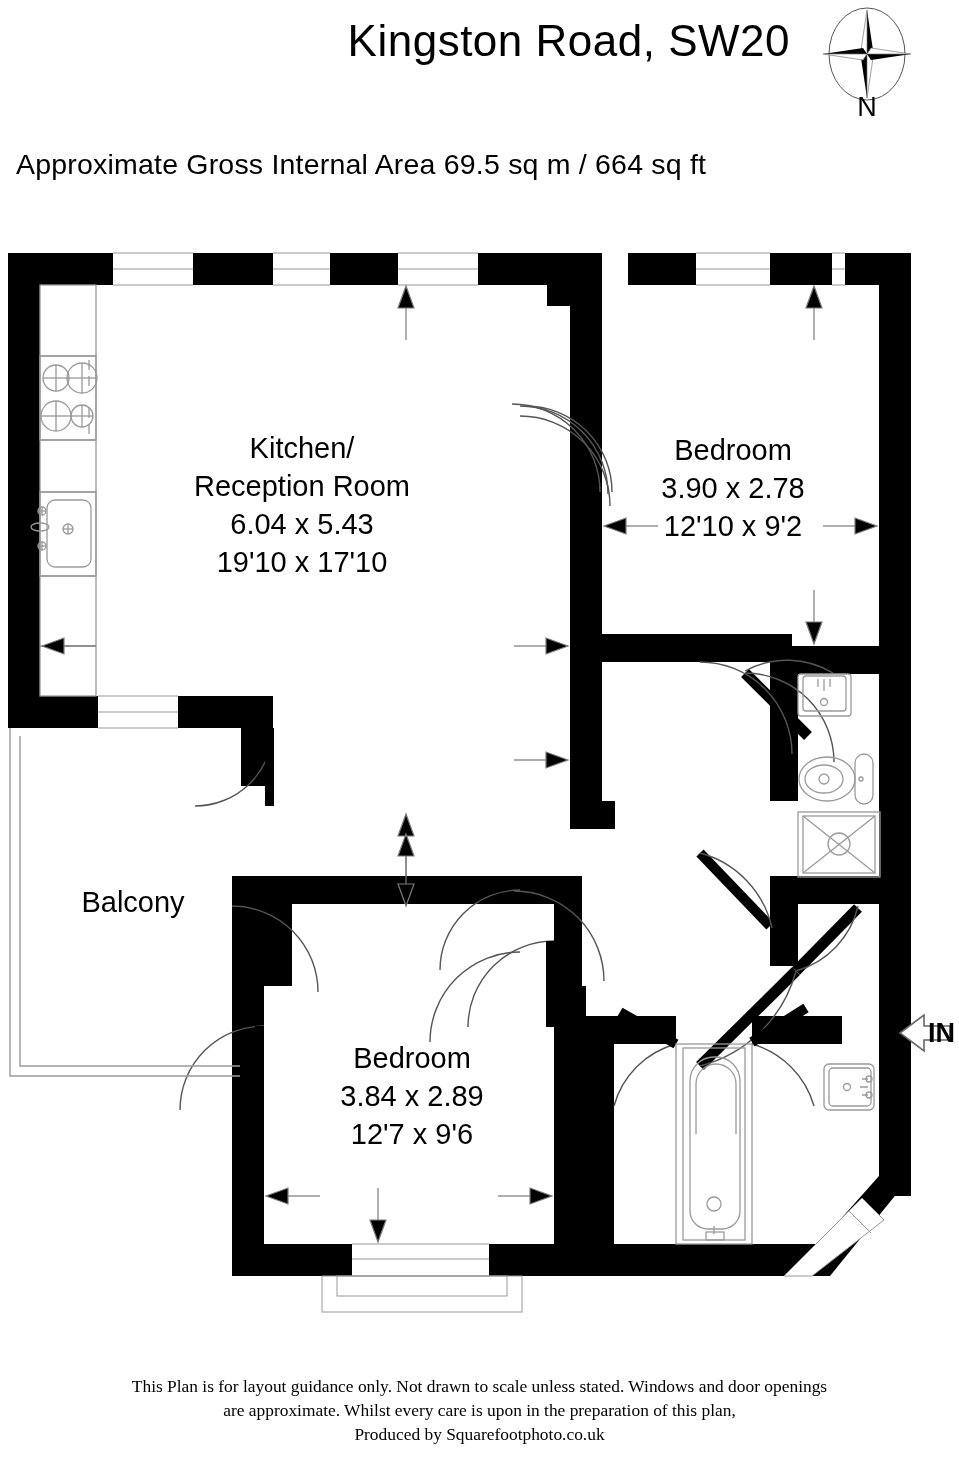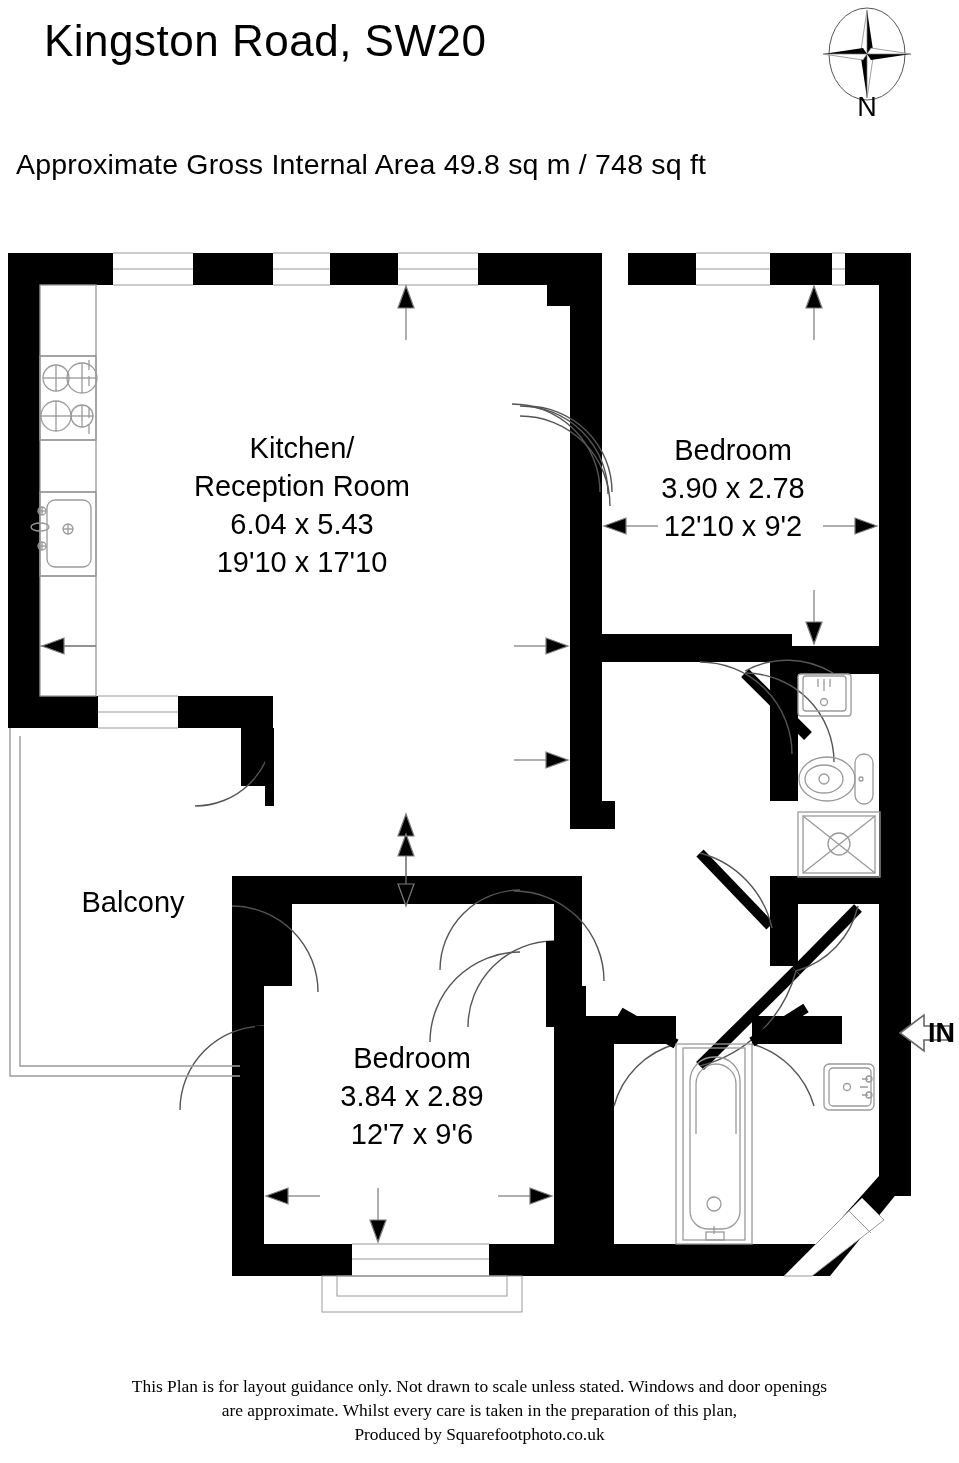--- a/index.html
+++ b/index.html
@@ -21,27 +21,26 @@
     height: 1463px;
     background: #ffffff;
   }
 
   
   .title {
     position: absolute;
     left: 0;
     top: 18px;
     width: 790px;
-    text-align: left;
+    text-align: right;
     font-size: 44px;
     font-weight: 400;
     letter-spacing: 0.5px;
     line-height: 1.05;
     white-space: nowrap;
-    margin-left: 44px;
   }
   .compass-wrap {
     position: absolute;
     left: 812px;
     top: 6px;
     width: 110px;
     height: 118px;
   }
   .compass-label {
     position: absolute;
@@ -108,21 +107,21 @@
 
       <polygon points="99,48 59,54 55,48" fill="#000000"></polygon>
       <polygon points="99,48 59,42 55,48" fill="#ffffff" stroke="#777777" stroke-width="0.7"></polygon>
 
       <polygon points="11,48 51,42 55,48" fill="#000000"></polygon>
       <polygon points="11,48 51,54 55,48" fill="#ffffff" stroke="#777777" stroke-width="0.7"></polygon>
     </svg>
   </div>
   <div class="compass-label">N</div>
 
-  <div class="area-line">Approximate Gross Internal Area  49.8 sq m / 748 sq ft</div>
+  <div class="area-line">Approximate Gross Internal Area  69.5 sq m / 664 sq ft</div>
 
   <svg id="plan" viewBox="0 0 959 1120">
 
     <g fill="#000000">
 
       <rect x="8" y="17" width="105" height="32"></rect>
       <rect x="193" y="17" width="80" height="32"></rect>
       <rect x="330" y="17" width="68" height="32"></rect>
       <rect x="478" y="17" width="107" height="32"></rect>
 
@@ -457,17 +456,17 @@
       <g fill="#ffffff" stroke="#666666" stroke-width="1.6">
         <polygon points="900,797 924,779 924,790 950,790 950,804 924,804 924,815"></polygon>
       </g>
       <text class="in-label" x="928" y="806">IN</text>
     </g>
 
   </svg>
 
   <div class="footer">
     <div>This Plan is for layout guidance only. Not drawn to scale unless stated. Windows and door openings</div>
-    <div>are approximate. Whilst every care is taken in the preparation of this plan,</div>
+    <div>are approximate. Whilst every care is upon in the preparation of this plan,</div>
     <div>Produced by Squarefootphoto.co.uk</div>
   </div>
 
 </div>
 
 </body></html>

